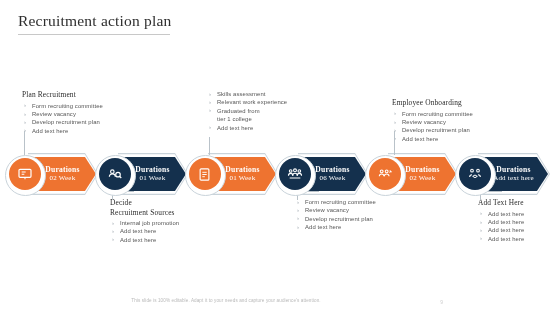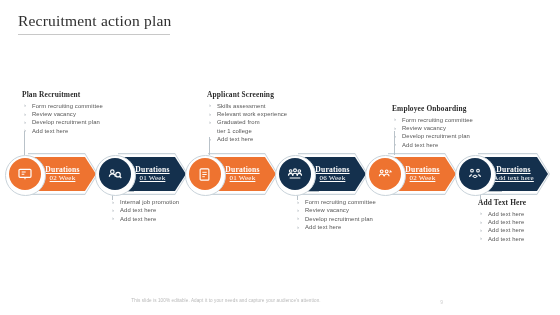--- a/index.html
+++ b/index.html
@@ -27,21 +27,20 @@
   .band{position:absolute;left:0;top:152px;width:560px;height:44px;}
 
   .node{position:absolute;top:0;height:44px;}
 
   
   .chev{
     position:absolute;top:5px;height:34px;
     display:flex;flex-direction:column;align-items:center;justify-content:center;
     color:#ffffff;
     clip-path:polygon(0 0, calc(100% - 11px) 0, 100% 50%, calc(100% - 11px) 100%, 0 100%);
-    text-decoration:underline;
   }
   .chev.orange{background:#ee7330;}
   .chev.navy{background:#14304d;}
   .chev-outline{
     position:absolute;top:1px;height:42px;
     clip-path:polygon(0 0, calc(100% - 13px) 0, 100% 50%, calc(100% - 13px) 100%, 0 100%);
     background:#c9d3da;
   }
   .chev-outline-inner{
     position:absolute;left:0;top:1.2px;right:1.2px;bottom:1.2px;
@@ -74,21 +73,21 @@
   
   .conn{position:absolute;z-index:1;}
   .conn .v{position:absolute;width:1px;background:#b9c2c9;}
   .conn .h{position:absolute;height:1px;background:#b9c2c9;}
 
   
   .block{position:absolute;width:118px;}
   .block h4{
     margin:0 0 2px 0;
     font-family:"Liberation Serif", serif;
-    font-size:7.4px;font-weight:bold;color:#2b2b2b;line-height:9.5px;
+    font-size:7.4px;font-weight:normal;color:#2b2b2b;line-height:9.5px;
     letter-spacing:.15px;
   }
   .block ul{margin:0;padding:0;list-style:none;}
   .block li{
     position:relative;
     padding-left:10px;
     font-family:"Liberation Sans", sans-serif;
     font-size:5.9px;line-height:8.4px;color:#555;
     letter-spacing:.1px;
     white-space:nowrap;
@@ -123,41 +122,44 @@
     <h4>Plan Recruitment</h4>
     <ul>
       <li>Form recruiting committee</li>
       <li>Review vacancy</li>
       <li>Develop recruitment plan</li>
       <li>Add text here</li>
     </ul>
   </div>
 
   <div class="block" style="left:207px;top:90px;">
-    <h4>Applicant Screening</h4>
     <ul>
       <li>Skills assessment</li>
       <li>Relevant work experience</li>
       <li>Graduated from</li>
       <li class="cont">tier 1 college</li>
       <li>Add text here</li>
     </ul>
   </div>
 
-  <div class="block" style="left:392px;top:104px;">
+  <div class="block" style="left:392px;top:98px;">
     <h4>Employee Onboarding</h4>
     <ul>
       <li>Form recruiting committee</li>
       <li>Review vacancy</li>
       <li>Develop recruitment plan</li>
       <li>Add text here</li>
     </ul>
   </div>
 
   <div class="block" style="left:110px;top:198px;">
+    <h4>
+      <span>Decide</span><br>
+      <span>Recruitment Sources</span>
+    </h4>
     <ul>
       <li>Internal job promotion</li>
       <li>Add text here</li>
       <li>Add text here</li>
     </ul>
   </div>
 
   <div class="block" style="left:295px;top:198px;">
     <ul>
       <li>Form recruiting committee</li>

